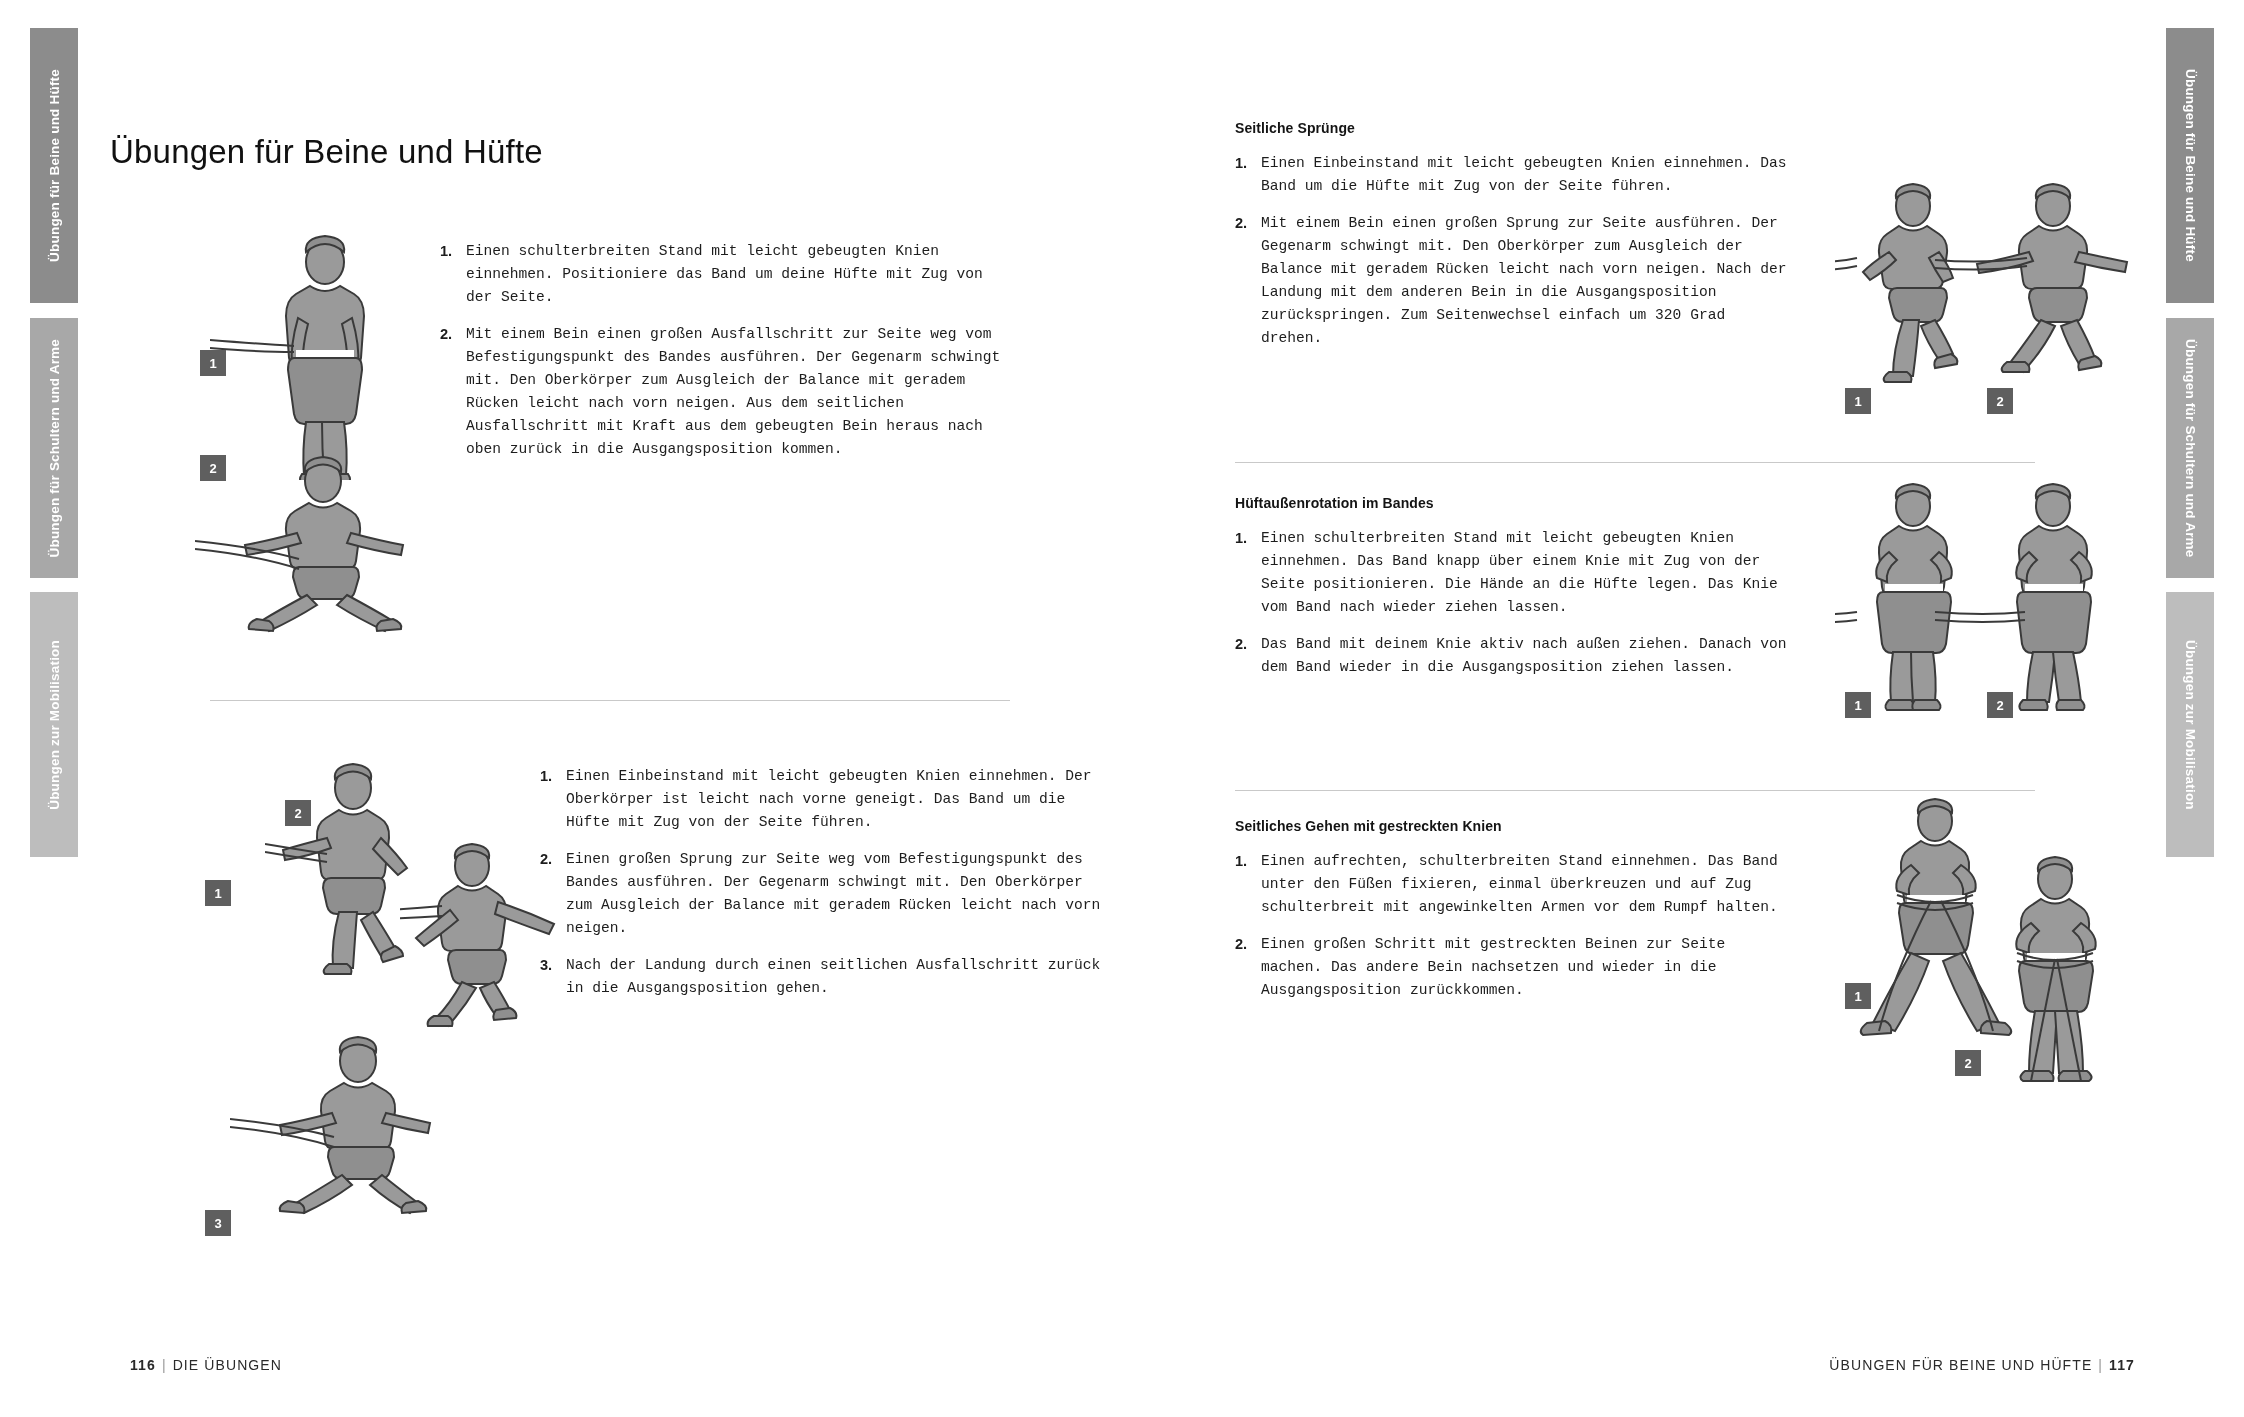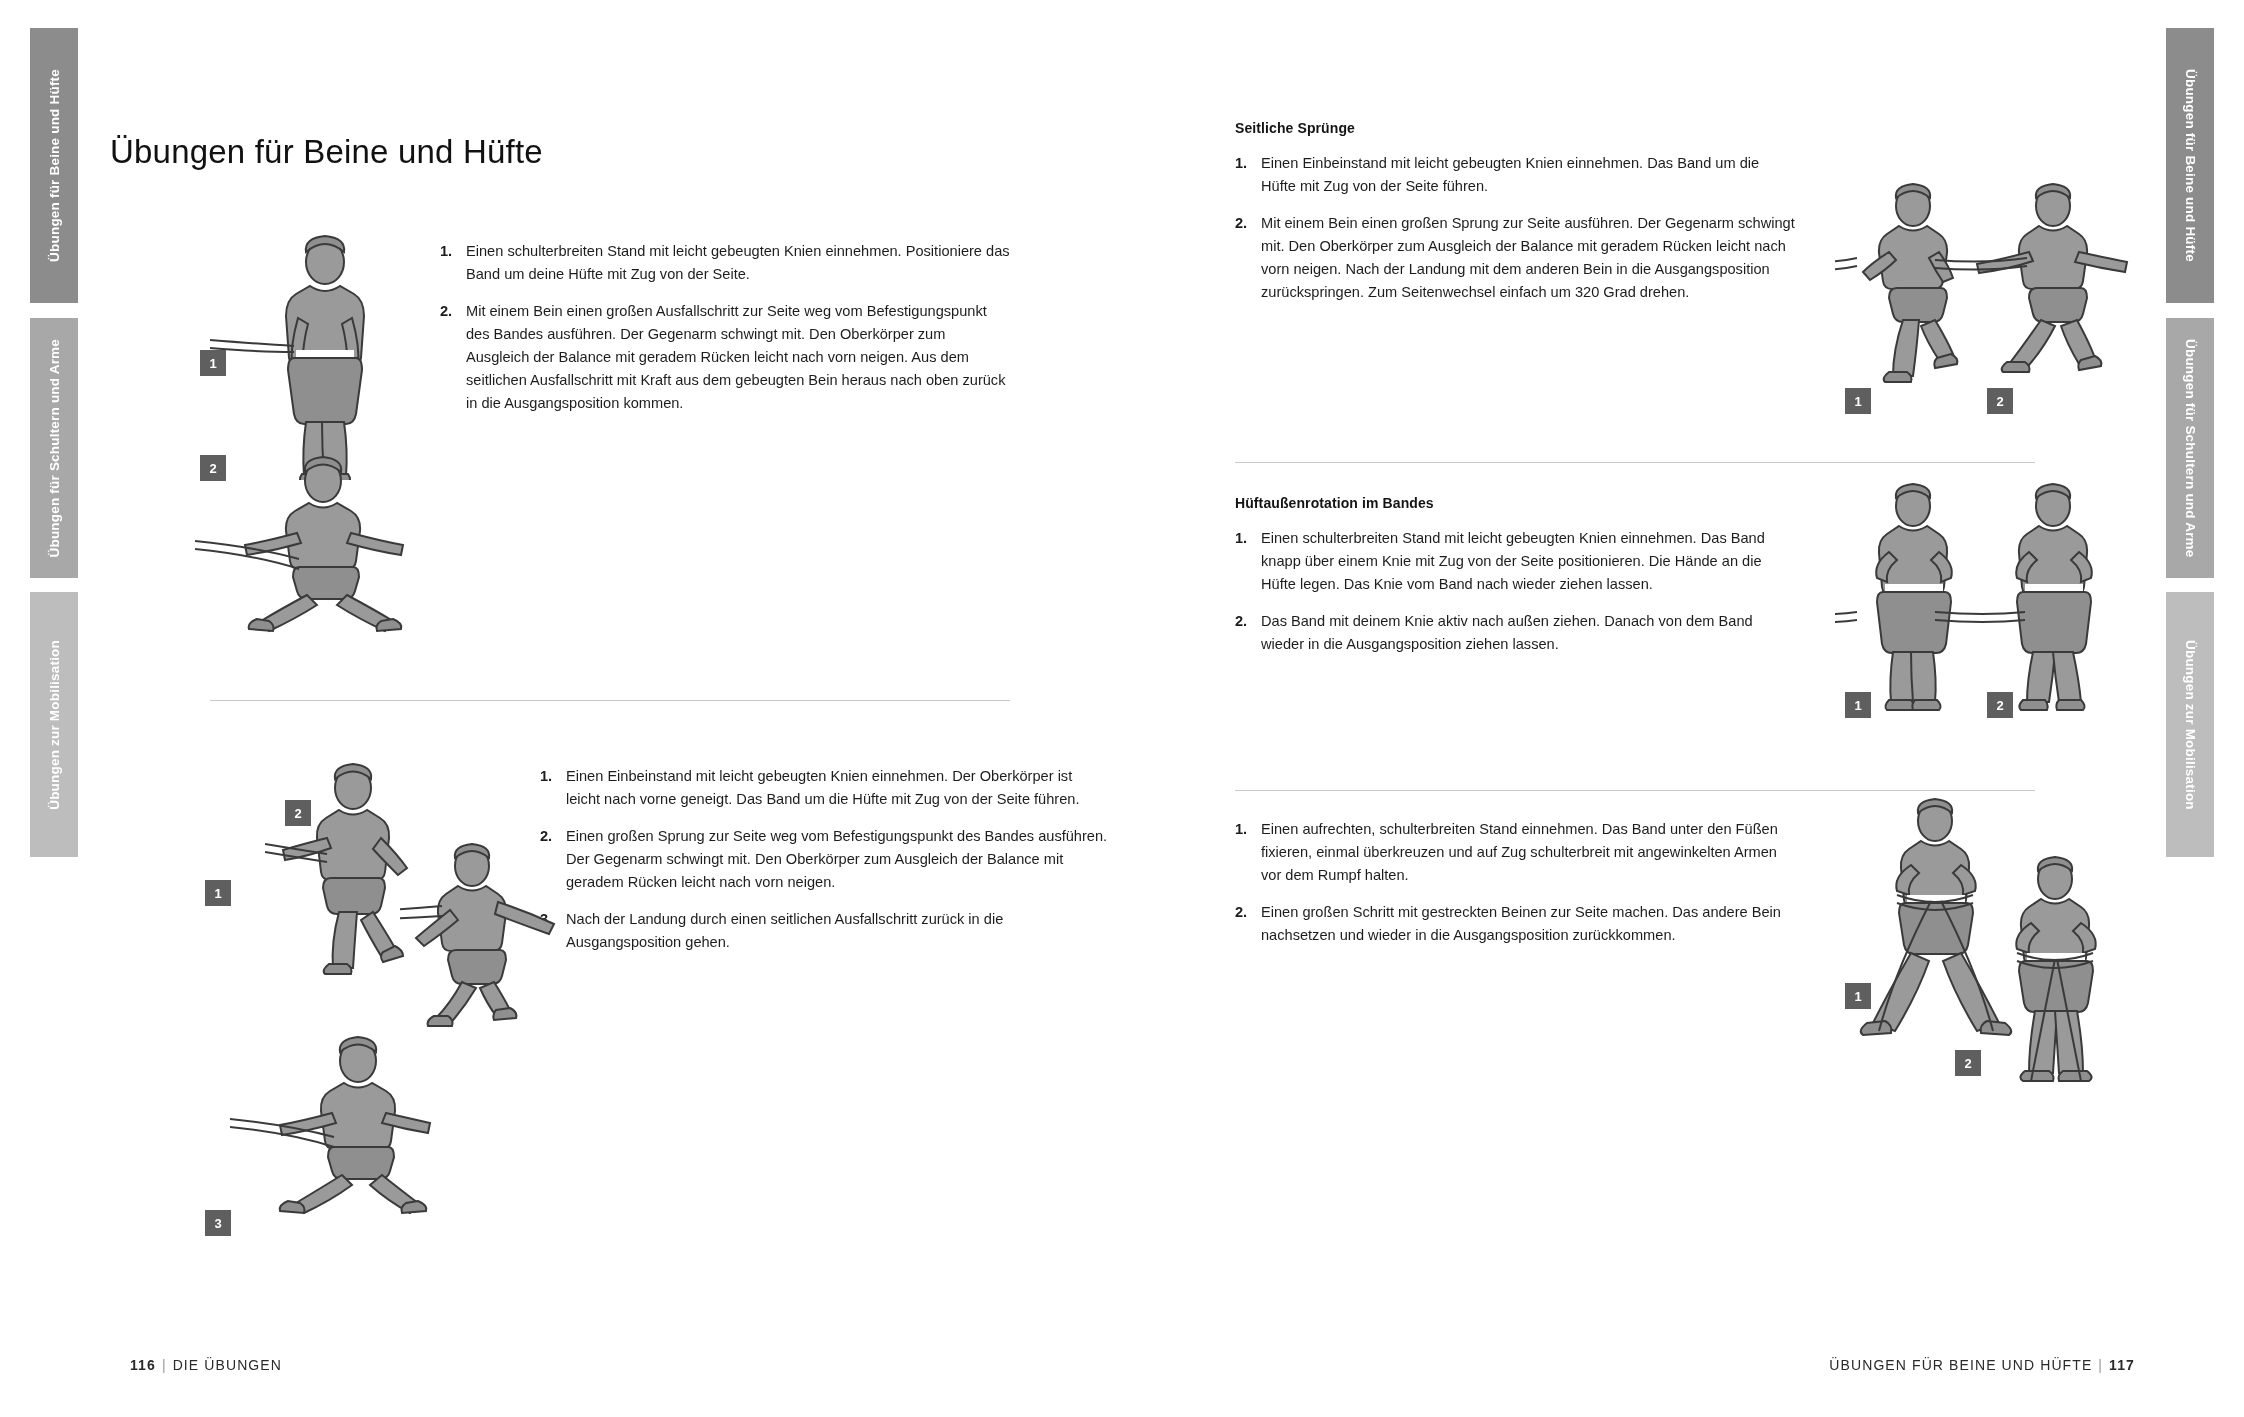--- a/index.html
+++ b/index.html
@@ -86,21 +86,21 @@
     margin-bottom: 14px;
     font-size: 14.6px;
     line-height: 1.58;
     color: #1d1d1d;
   }
   .step-num {
     font-weight: 700;
     min-width: 26px;
     flex: 0 0 26px;
   }
-  .step-text { flex: 1 1 auto; }
+  .step-text { flex: 1 1 auto; font-family: Liberation Mono, monospace; }
 
   .divider {
     position: absolute;
     height: 1px;
     background: #c9c9c9;
   }
 
   
   .figure {
     position: absolute;
@@ -422,20 +422,21 @@
         <path d="M100 140 q50 4 90 0"></path>
       </g>
     </svg>
     <div class="badge" style="left:10px; top:212px;">1</div>
     <div class="badge" style="left:152px; top:212px;">2</div>
   </div>
 
   <div class="divider" style="left:0px; top:790px; width:800px;"></div>
 
   <div class="exercise" style="left:0px; top:818px; width:560px;">
+    <h2 class="ex-heading">Seitliches Gehen mit gestreckten Knien</h2>
     <ul class="steps">
       <li class="step">
         <span class="step-num">1.</span>
         <span class="step-text">Einen aufrechten, schulterbreiten Stand einnehmen. Das Band unter den Füßen fixieren, einmal überkreuzen und auf Zug schulterbreit mit angewinkelten Armen vor dem Rumpf halten.</span>
       </li>
       <li class="step">
         <span class="step-num">2.</span>
         <span class="step-text">Einen großen Schritt mit gestreckten Beinen zur Seite machen. Das andere Bein nachsetzen und wieder in die Ausgangsposition zurückkommen.</span>
       </li>
     </ul>

